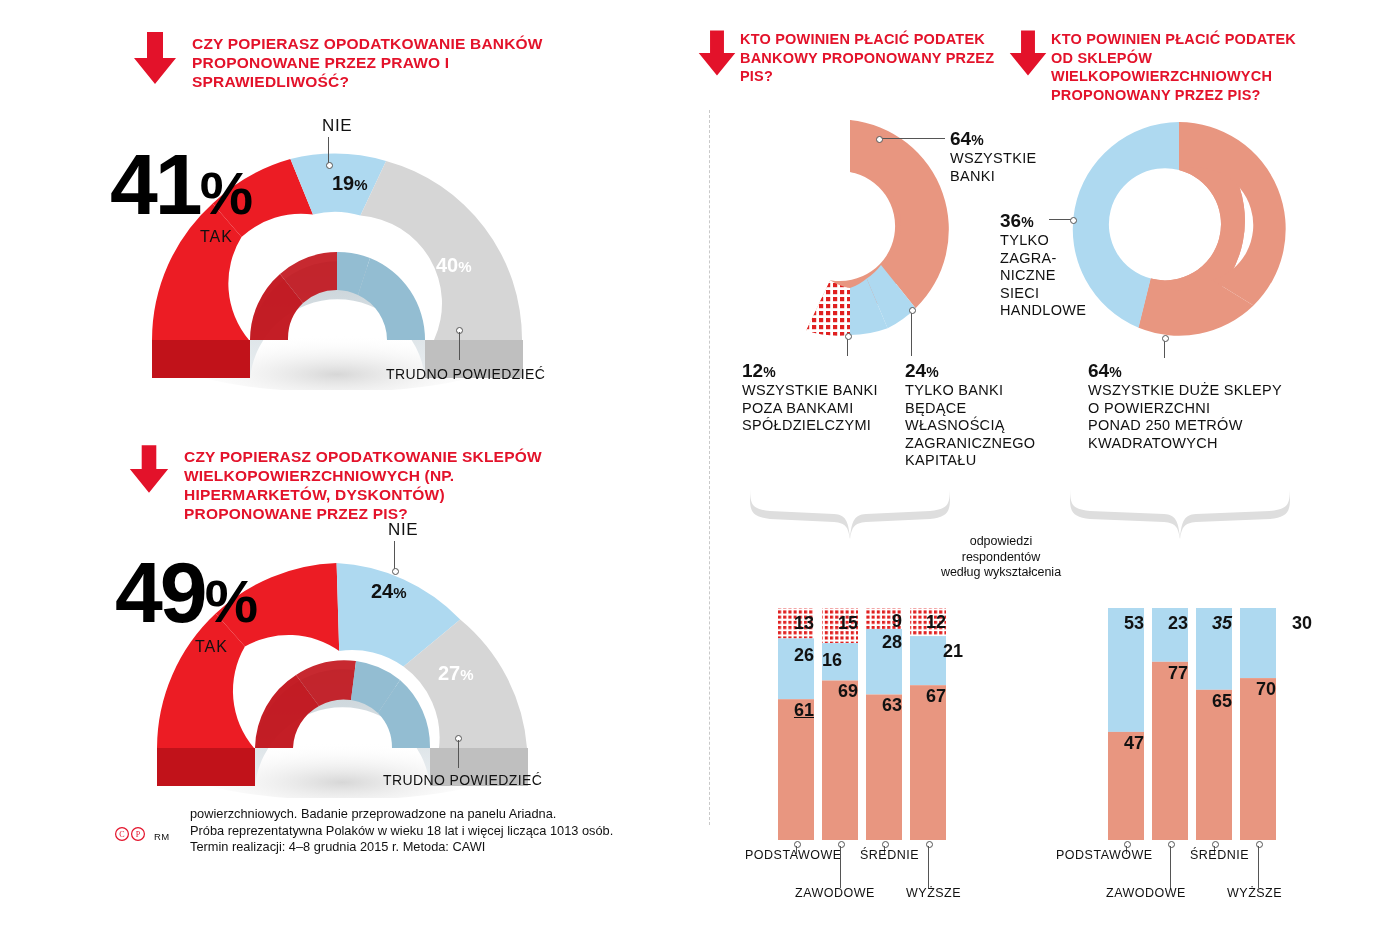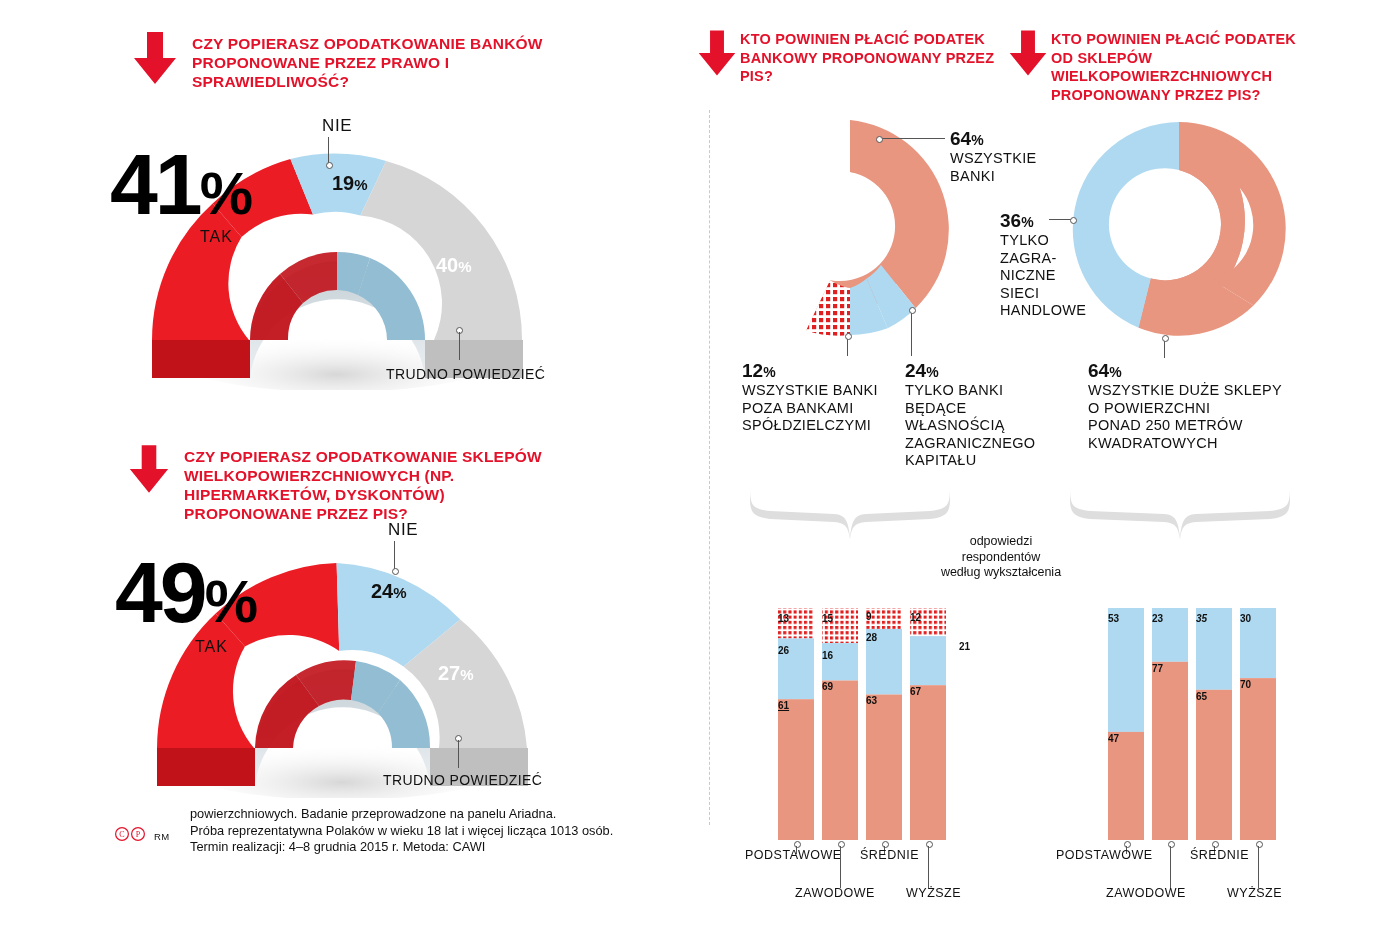--- a/index.html
+++ b/index.html
@@ -34,21 +34,21 @@
   .val-gray .s{font-size:15px;font-weight:bold;}
 
   
   .callout .pct{font-size:19px;font-weight:bold;color:#111;letter-spacing:0;}
   .callout .pct .s{font-size:14px;font-weight:bold;}
   .callout .txt{font-size:14.5px;line-height:17.5px;letter-spacing:.3px;color:#111;}
 
   
   .brace-note{font-size:12.5px;line-height:15.5px;text-align:center;color:#111;}
   .axis-lbl{font-size:12.5px;letter-spacing:.5px;color:#111;}
-  .barval{font-size:10px;font-weight:bold;color:#111;text-align:left;}
+  .barval{font-size:18px;font-weight:bold;color:#111;text-align:right;}
   .footer{font-size:12.8px;line-height:16.5px;color:#111;}
   .rm{font-size:9.5px;letter-spacing:.5px;color:#111;}
   .cp circle{fill:none;stroke:#E3122A;stroke-width:1.2;}
   .cp text{fill:#E3122A;font-size:8px;font-family:"Liberation Serif",serif;}
   .divider{border-left:1px dashed #c9c9c9;}
   .leader{background:#555;}
   .dot{border:1px solid #555;border-radius:50%;background:#fff;}
 </style>
 </head>
 <body>
@@ -344,21 +344,21 @@
 <div class="abs barval" style="left:778px;top:613px;width:36px;">13</div>
 <div class="abs barval" style="left:778px;top:645px;width:36px;">26</div>
 <div class="abs barval" style="left:778px;top:700px;width:36px;text-decoration:underline;">61</div>
 <div class="abs barval" style="left:822px;top:613px;width:36px;">15</div>
 <div class="abs barval" style="left:822px;top:650px;width:18px;">16</div>
 <div class="abs barval" style="left:822px;top:681px;width:36px;">69</div>
 <div class="abs barval" style="left:866px;top:611px;width:36px;">9</div>
 <div class="abs barval" style="left:866px;top:632px;width:36px;">28</div>
 <div class="abs barval" style="left:866px;top:695px;width:36px;">63</div>
 <div class="abs barval" style="left:910px;top:612px;width:36px;">12</div>
-<div class="abs barval" style="left:959px;top:641px;width:56px;">21</div>
+<div class="abs barval" style="left:907px;top:641px;width:56px;">21</div>
 <div class="abs barval" style="left:910px;top:686px;width:36px;">67</div>
 
 <div class="abs dot" style="left:793.5px;top:841px;width:5px;height:5px;"></div>
 <div class="abs leader" style="left:796px;top:846px;width:1px;height:8px;"></div>
 <div class="abs axis-lbl" style="left:745px;top:848px;">PODSTAWOWE</div>
 
 <div class="abs dot" style="left:837.5px;top:841px;width:5px;height:5px;"></div>
 <div class="abs leader" style="left:840px;top:846px;width:1px;height:42px;"></div>
 <div class="abs axis-lbl" style="left:795px;top:886px;">ZAWODOWE</div>
 
@@ -385,21 +385,21 @@
     <rect x="132" y="8" width="36" height="70.1" fill="#AED9F0"></rect>
     <rect x="132" y="78.1" width="36" height="163.7" fill="#E89680"></rect>
   </svg>
 </div>
 <div class="abs barval" style="left:1108px;top:613px;width:36px;">53</div>
 <div class="abs barval" style="left:1108px;top:733px;width:36px;">47</div>
 <div class="abs barval" style="left:1152px;top:613px;width:36px;">23</div>
 <div class="abs barval" style="left:1152px;top:663px;width:36px;">77</div>
 <div class="abs barval" style="left:1196px;top:613px;width:36px;font-style:italic;">35</div>
 <div class="abs barval" style="left:1196px;top:691px;width:36px;">65</div>
-<div class="abs barval" style="left:1240px;top:613px;width:56px;">30</div>
+<div class="abs barval" style="left:1240px;top:613px;width:56px;padding-left:16px;">30</div>
 <div class="abs barval" style="left:1240px;top:679px;width:36px;">70</div>
 
 <div class="abs dot" style="left:1123.5px;top:841px;width:5px;height:5px;"></div>
 <div class="abs leader" style="left:1126px;top:846px;width:1px;height:8px;"></div>
 <div class="abs axis-lbl" style="left:1056px;top:848px;">PODSTAWOWE</div>
 
 <div class="abs dot" style="left:1167.5px;top:841px;width:5px;height:5px;"></div>
 <div class="abs leader" style="left:1170px;top:846px;width:1px;height:42px;"></div>
 <div class="abs axis-lbl" style="left:1106px;top:886px;">ZAWODOWE</div>
 

